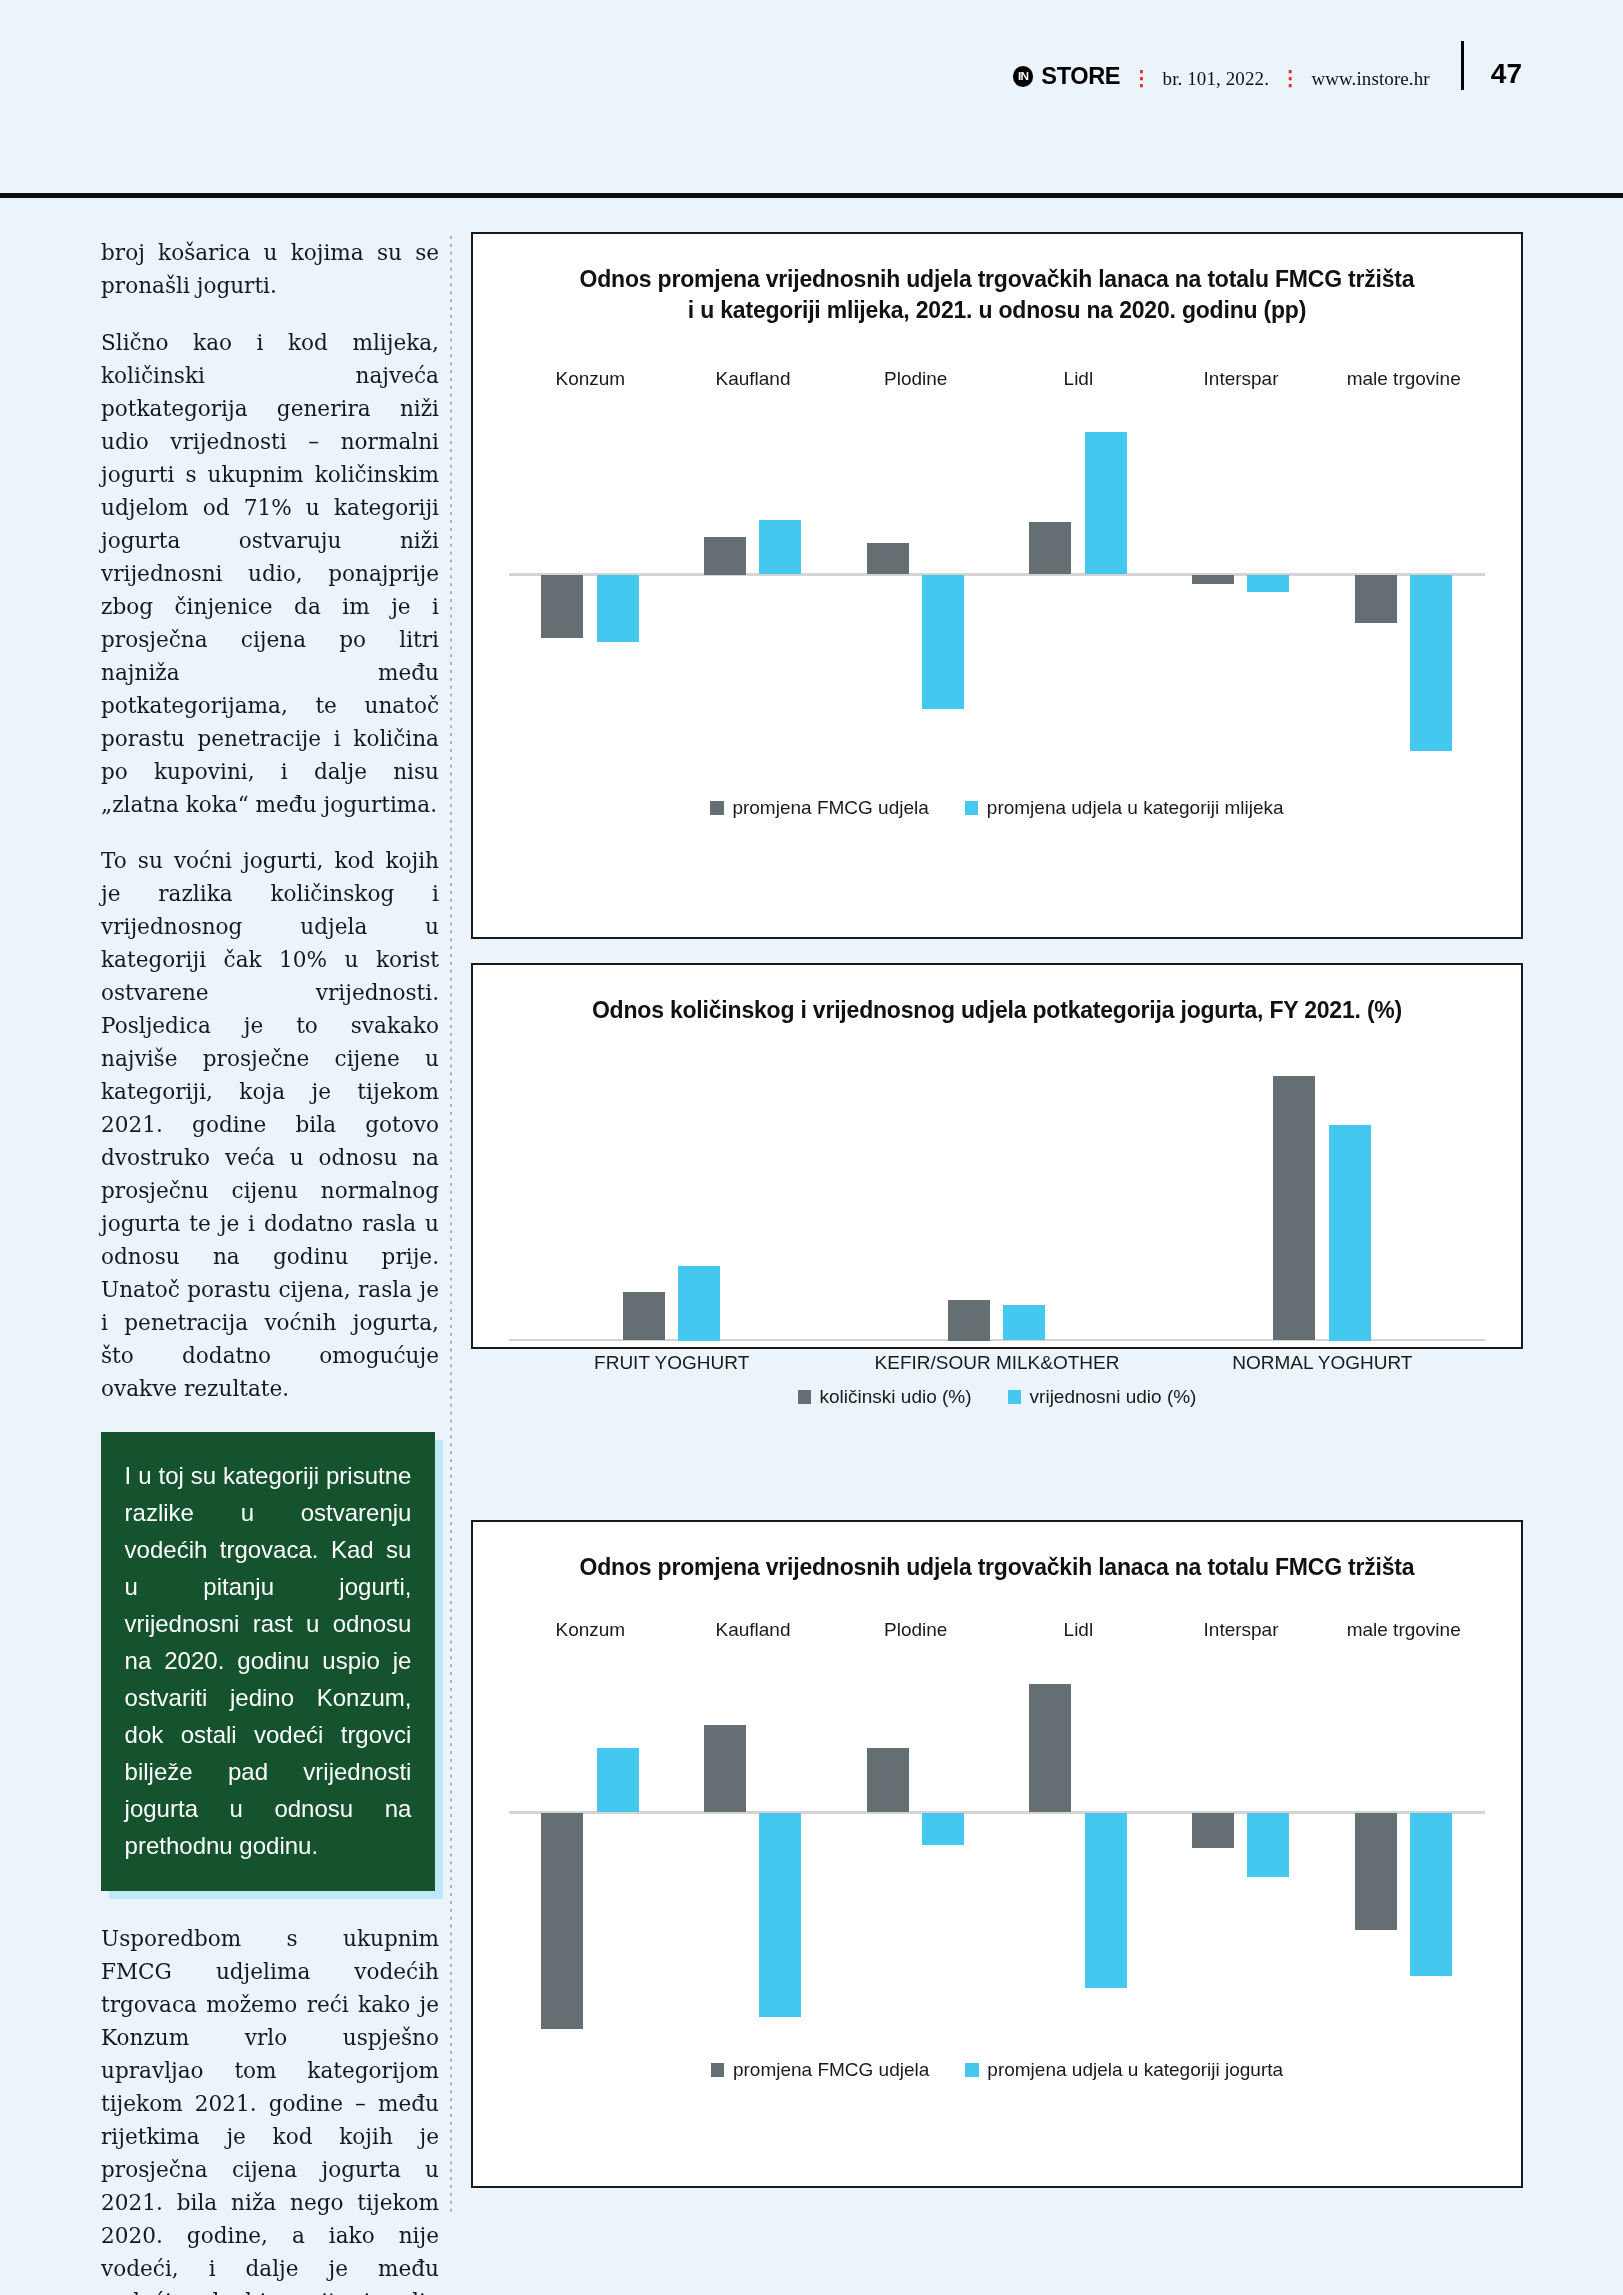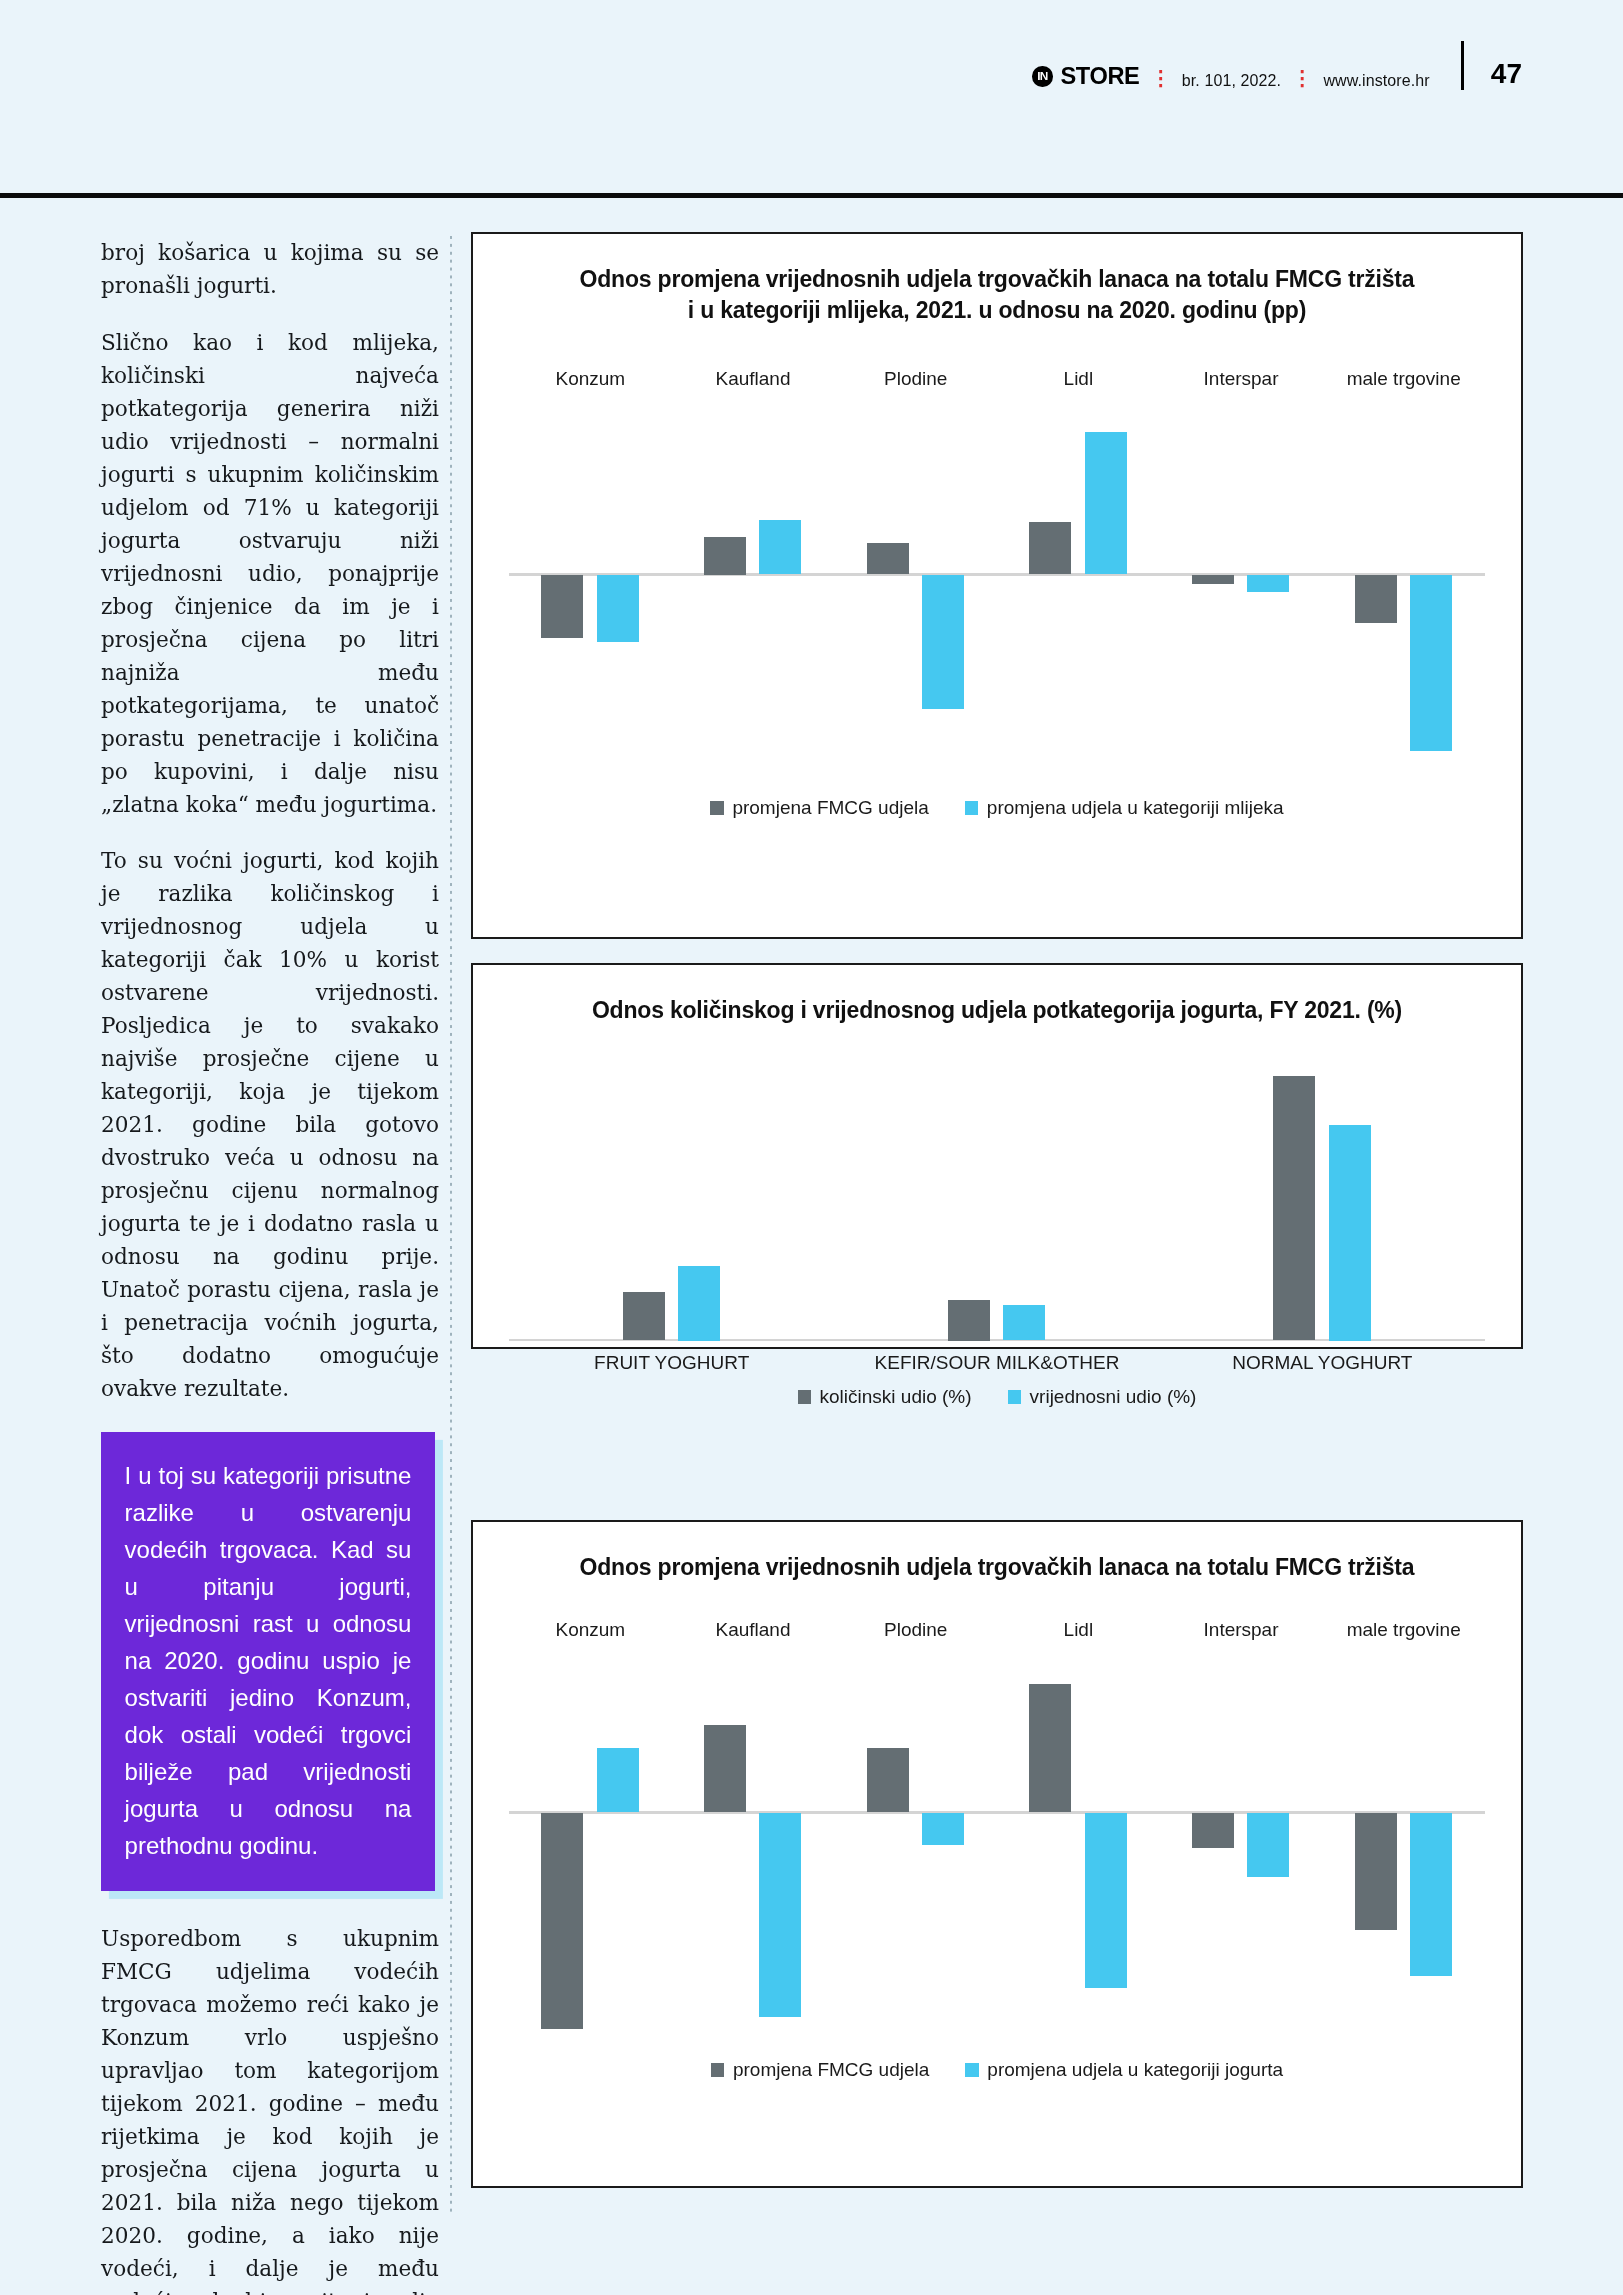--- a/index.html
+++ b/index.html
@@ -30,21 +30,21 @@
     background: #000; color: #fff;
     font-size: 11.8px; font-weight: bold;
     line-height: 20.4px; text-align: center;
     letter-spacing: -0.8px;
   }
   .mast-sep {
     color: #e03030; font-size: 20.4px; font-weight: bold;
     margin: 0 11px; letter-spacing: 0; line-height: 1;
     transform: translateY(-1.6px);
   }
-  .mast-text { font-size: 16px; color: #111; letter-spacing: 0.1px; }
+  .mast-text { font-size: 19px; color: #111; letter-spacing: 0.1px; font-family: Liberation Serif, serif; }
   .mast-rule {
     width: 3.1px; height: 49px; background: #000;
     margin: 0 27px 0 31px;
   }
   .mast-page { font-size: 28px; font-weight: bold; color: #000; }
 
   .top-rule {
     position: absolute;
     left: 0; right: 0; top: 193px;
     height: 4.7px; background: #0b0b0b;
@@ -60,21 +60,21 @@
     font-family: "DejaVu Serif", serif;
     font-size: 21.6px;
     line-height: 33px;
     text-align: justify;
     color: #16191c;
     margin-bottom: 23.6px;
     hyphens: manual;
   }
 
   .pullquote {
-    background: #6d28d9;
+    background: #14532d;
     color: #ffffff;
     padding: 25px 23.6px 27px 23.6px;
     margin: 27px 4px 31px 0;
     box-shadow: 7.9px 7.9px 0 rgba(69,200,240,0.28);
   }
   .pullquote p {
     font-family: "Liberation Sans", sans-serif;
     font-size: 24px;
     line-height: 37px;
     text-align: justify;

